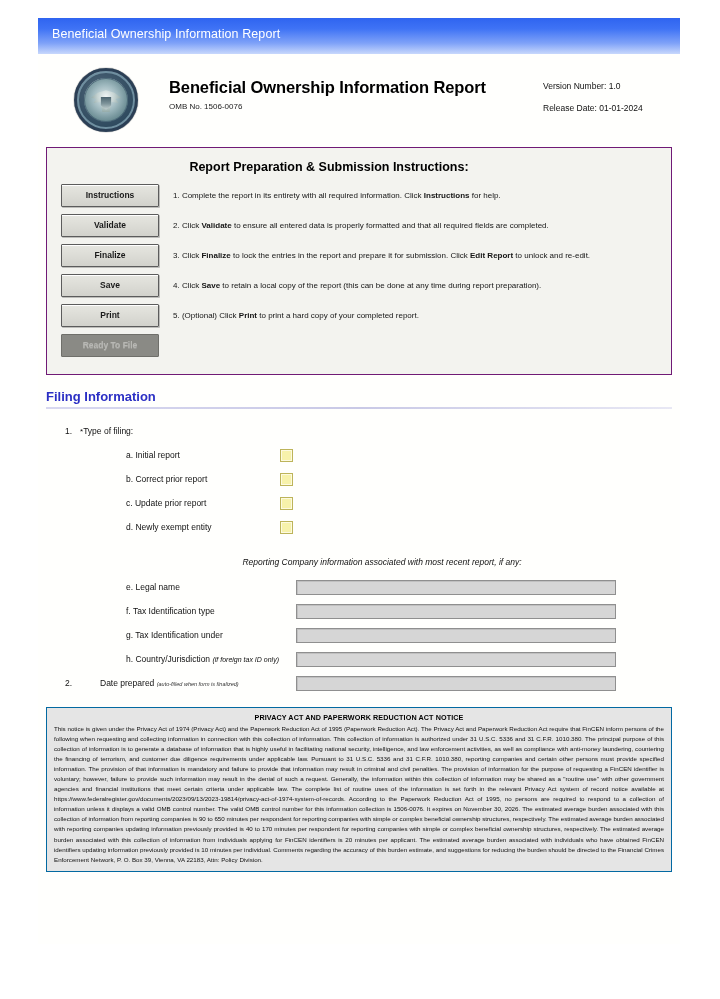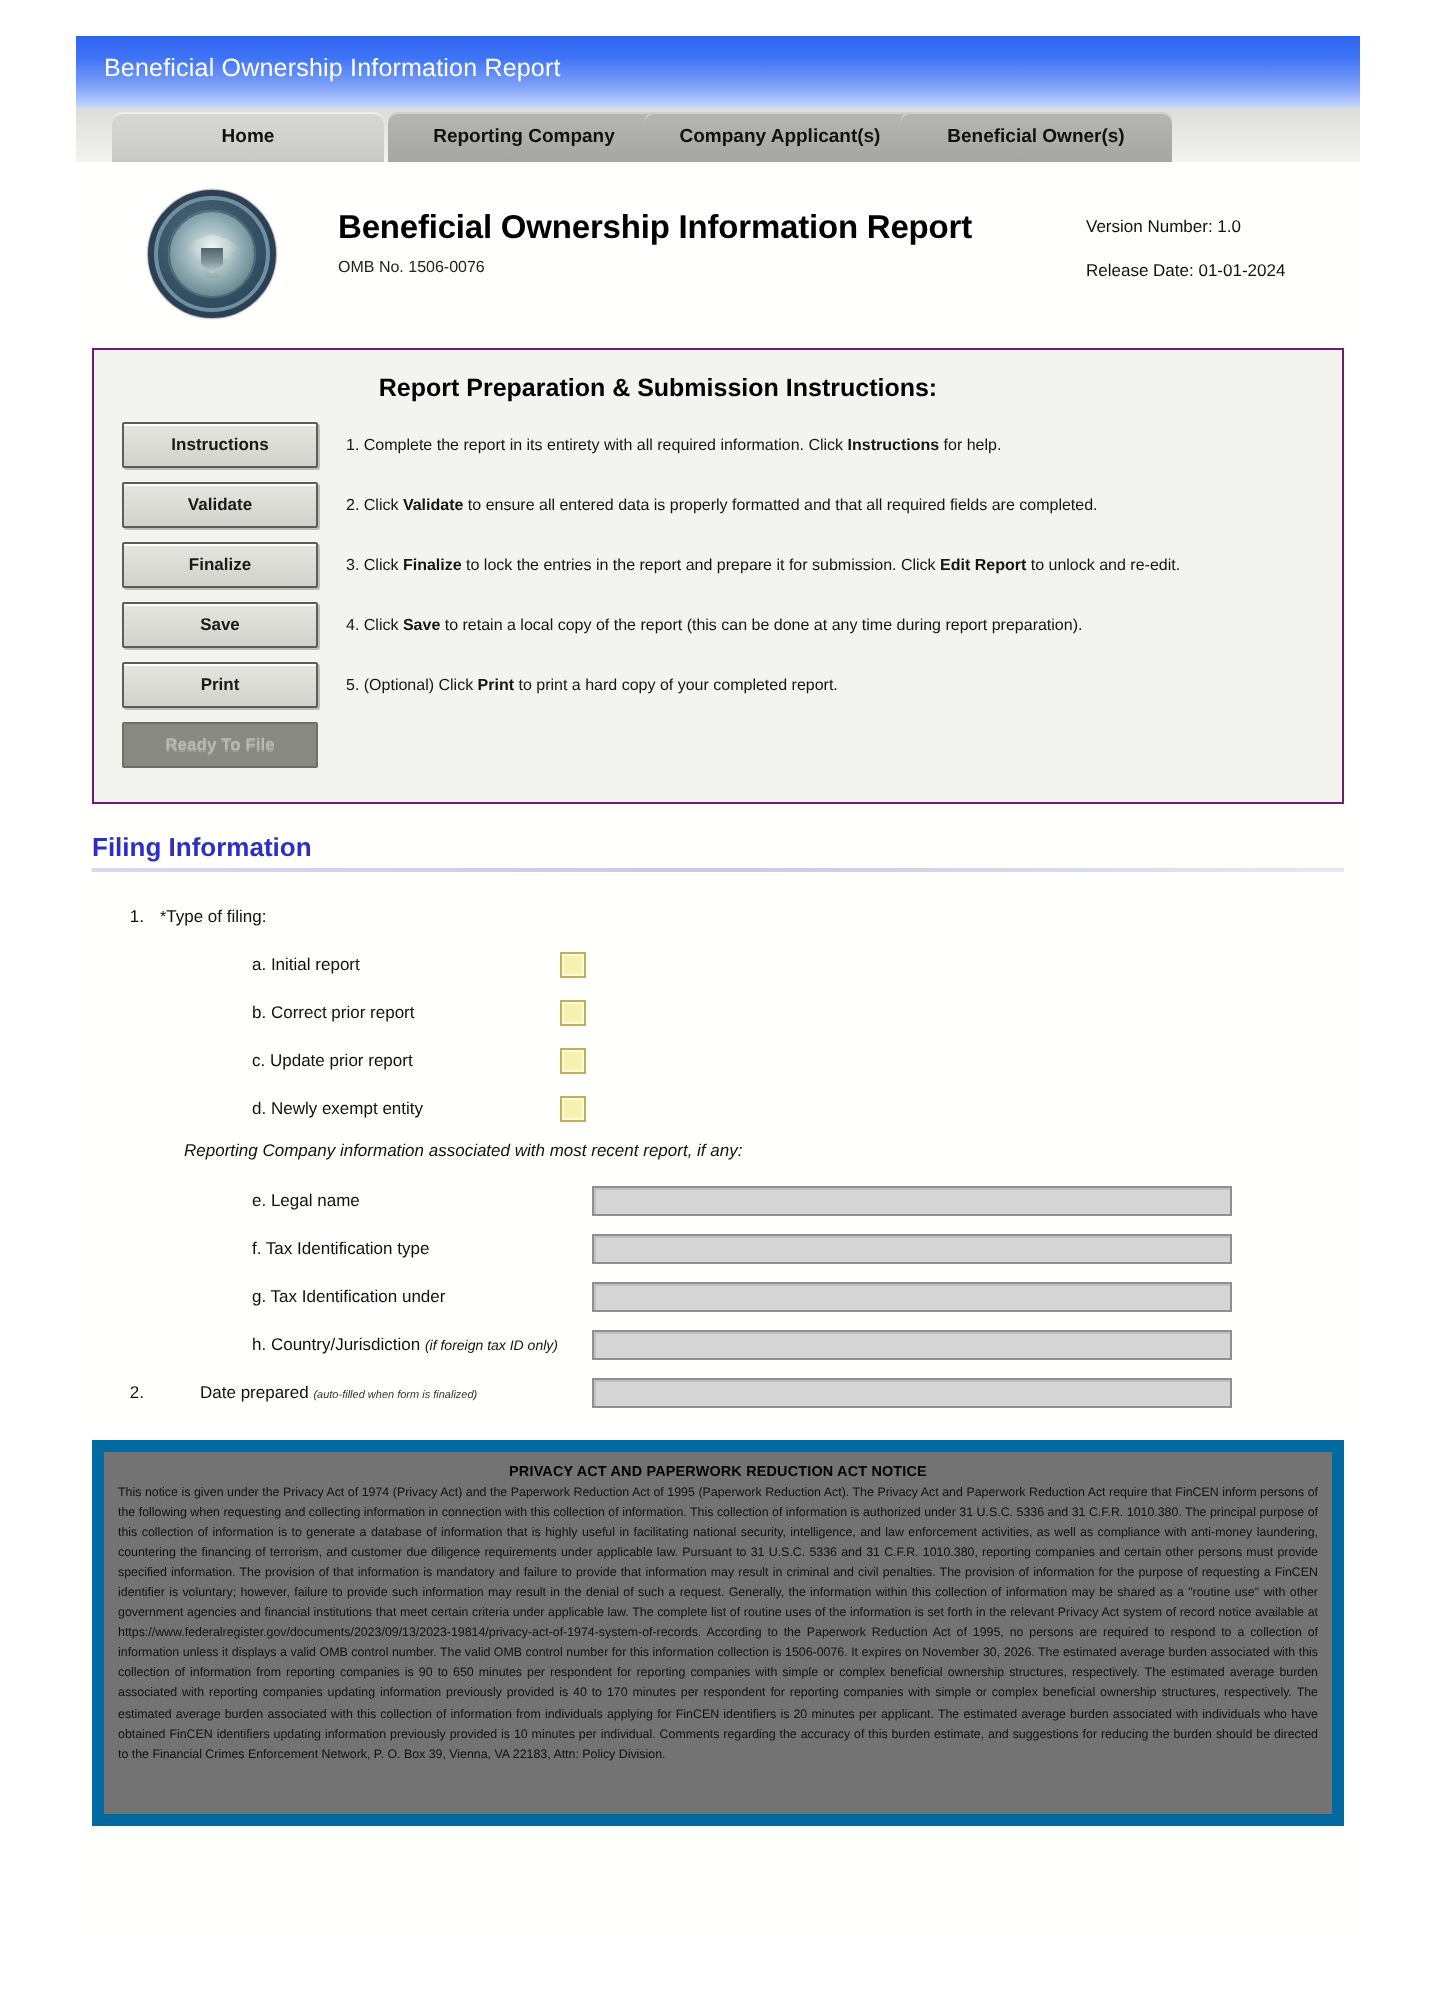--- a/index.html
+++ b/index.html
@@ -226,21 +226,22 @@
     width: 13px; height: 13px;
     background: #f7f2ab;
     border: 1px solid #bdb45a;
     box-shadow: inset 0 0 0 1px #fdfae0;
     box-sizing: border-box;
   }
   .italic-note {
     font-style: italic;
     padding-left: 46px;
     font-size: 8.5px;
-    margin: 4px 0 8px 0;
+    margin: 18px 0 8px 0;
+    text-align: center;
   }
   .field-label {
     width: 216px;
     padding-left: 46px;
     box-sizing: border-box;
     flex: 0 0 auto;
   }
   .field-label.num2 {
     width: 216px;
     padding-left: 20px;
@@ -253,23 +254,23 @@
     border: 1px solid #8f8f8f;
     box-shadow: inset 1px 1px 0 #c0c0c0;
     flex: 0 0 auto;
     box-sizing: border-box;
   }
   .w-long { width: 320px; }
 
   
   .privacy {
     margin: 12px 8px 0 8px;
-    border: 6px solid #0369a1;
-    background: #737373;
-    padding: 5px 7px 24px 7px;
+    border: 1px solid #0369a1;
+    background: #e5e5e5;
+    padding: 5px 7px 6px 7px;
   }
   .privacy-title {
     text-align: center;
     font-size: 7.2px;
     font-weight: bold;
     letter-spacing: .1px;
     margin-bottom: 2px;
   }
   .privacy-body {
     font-size: 6.2px;
@@ -280,26 +281,20 @@
 </style>
 </head>
 <body>
 
 <div class="app-window">
 
   <div class="titlebar">
     <div class="titlebar-text">Beneficial Ownership Information Report</div>
   </div>
 
-  <div class="tabstrip">
-    <div class="tab active" id="tab0">Home</div>
-    <div class="tab inactive" id="tab1">Reporting Company</div>
-    <div class="tab inactive" id="tab2">Company Applicant(s)</div>
-    <div class="tab inactive" id="tab3">Beneficial Owner(s)</div>
-  </div>
 
   <div class="page">
 
     <div class="report-header">
       <div class="seal">
         <div class="seal-inner"></div>
         <div class="seal-ring-text"></div>
         <div class="seal-eagle"></div>
         <div class="seal-shield"></div>
       </div>

